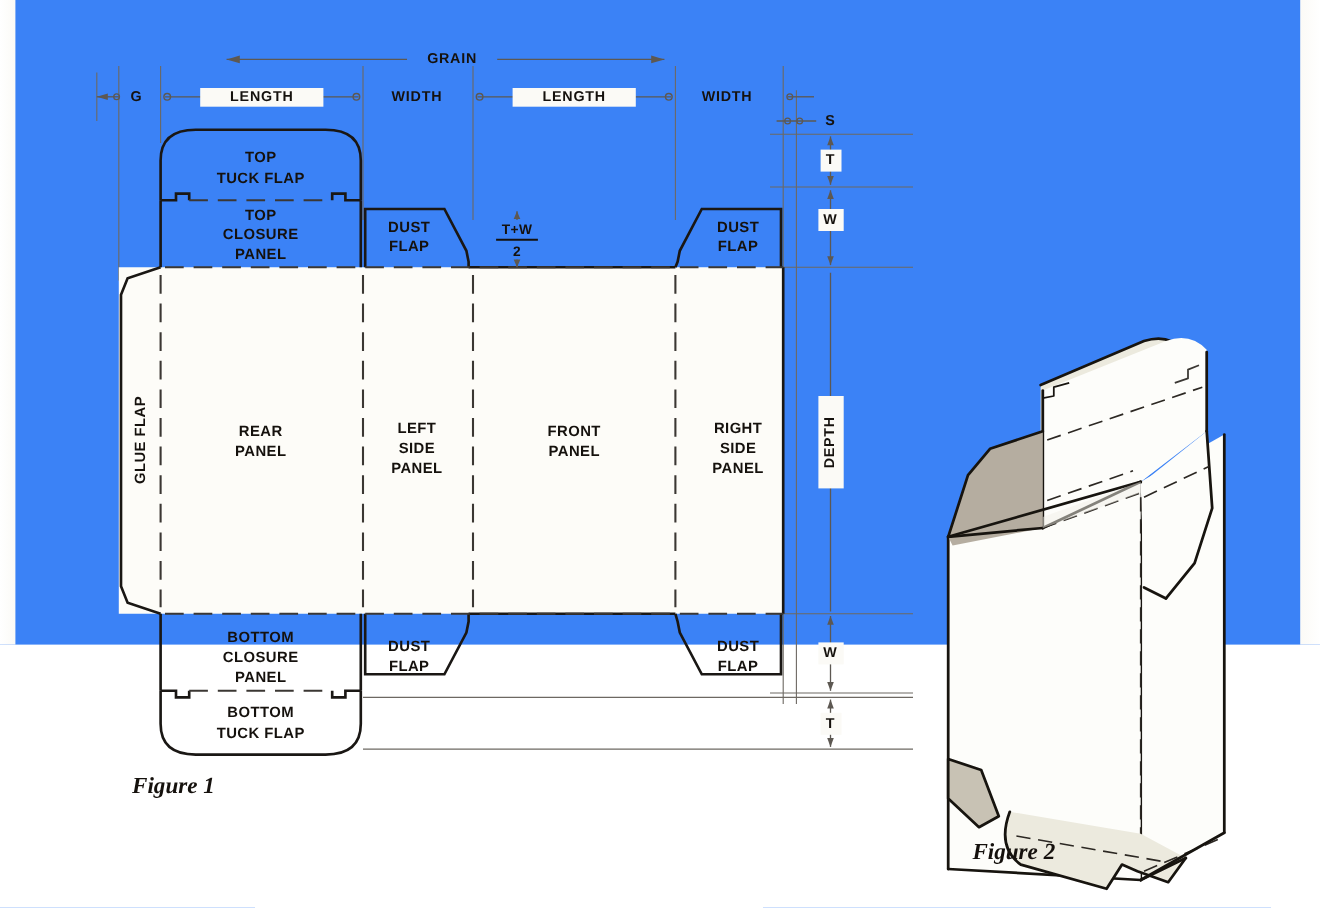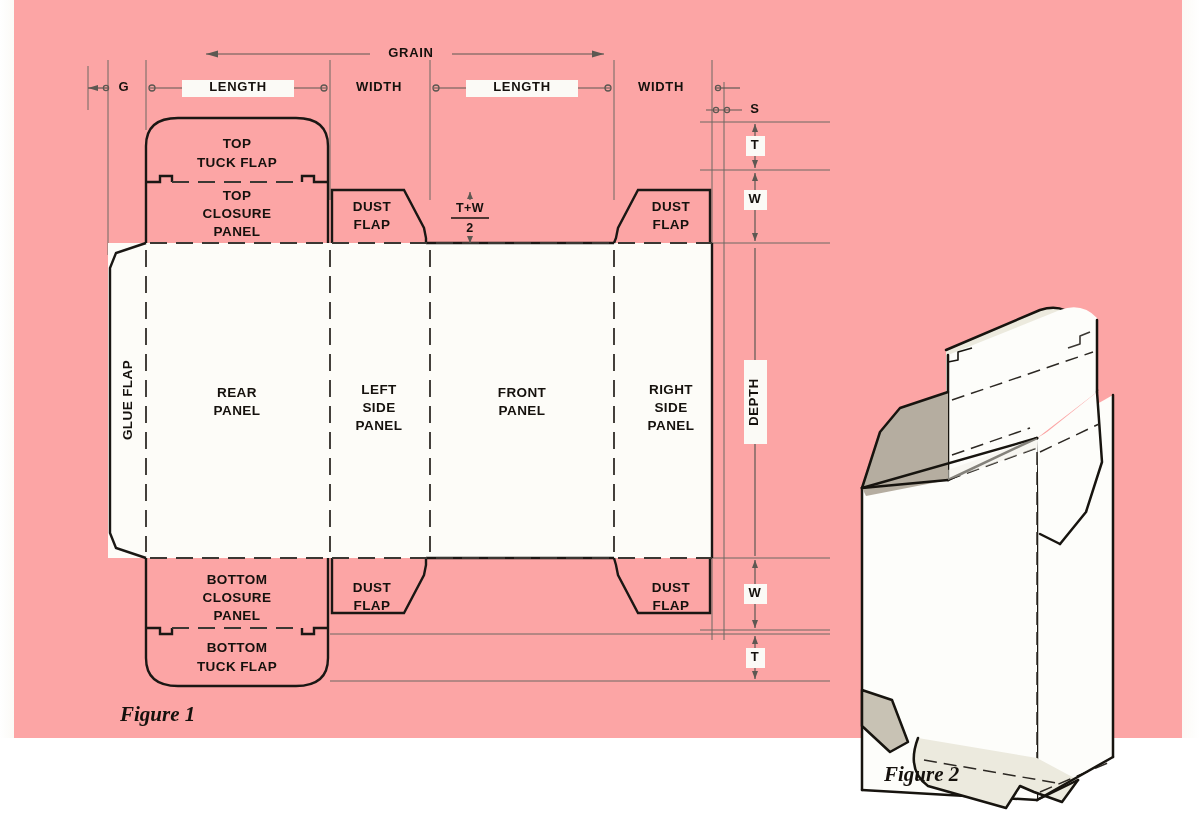--- a/index.html
+++ b/index.html
@@ -11,22 +11,22 @@
     width: 1200px;
     height: 825px;
     font-family: "Liberation Sans", sans-serif;
     overflow: hidden;
     position: relative;
   }
   #page {
     position: absolute;
     left: 0; top: 0;
     width: 1200px;
-    height: 738px;
-    background: #fca5a5;
+    height: 586px;
+    background: #3b82f6;
   }
   #page::before {
     content: "";
     position: absolute;
     left: 0; top: 0; bottom: 0;
     width: 14px;
     background: linear-gradient(to right, #ffffff 0%, #fbfaf6 100%);
   }
   #page::after {
     content: "";

